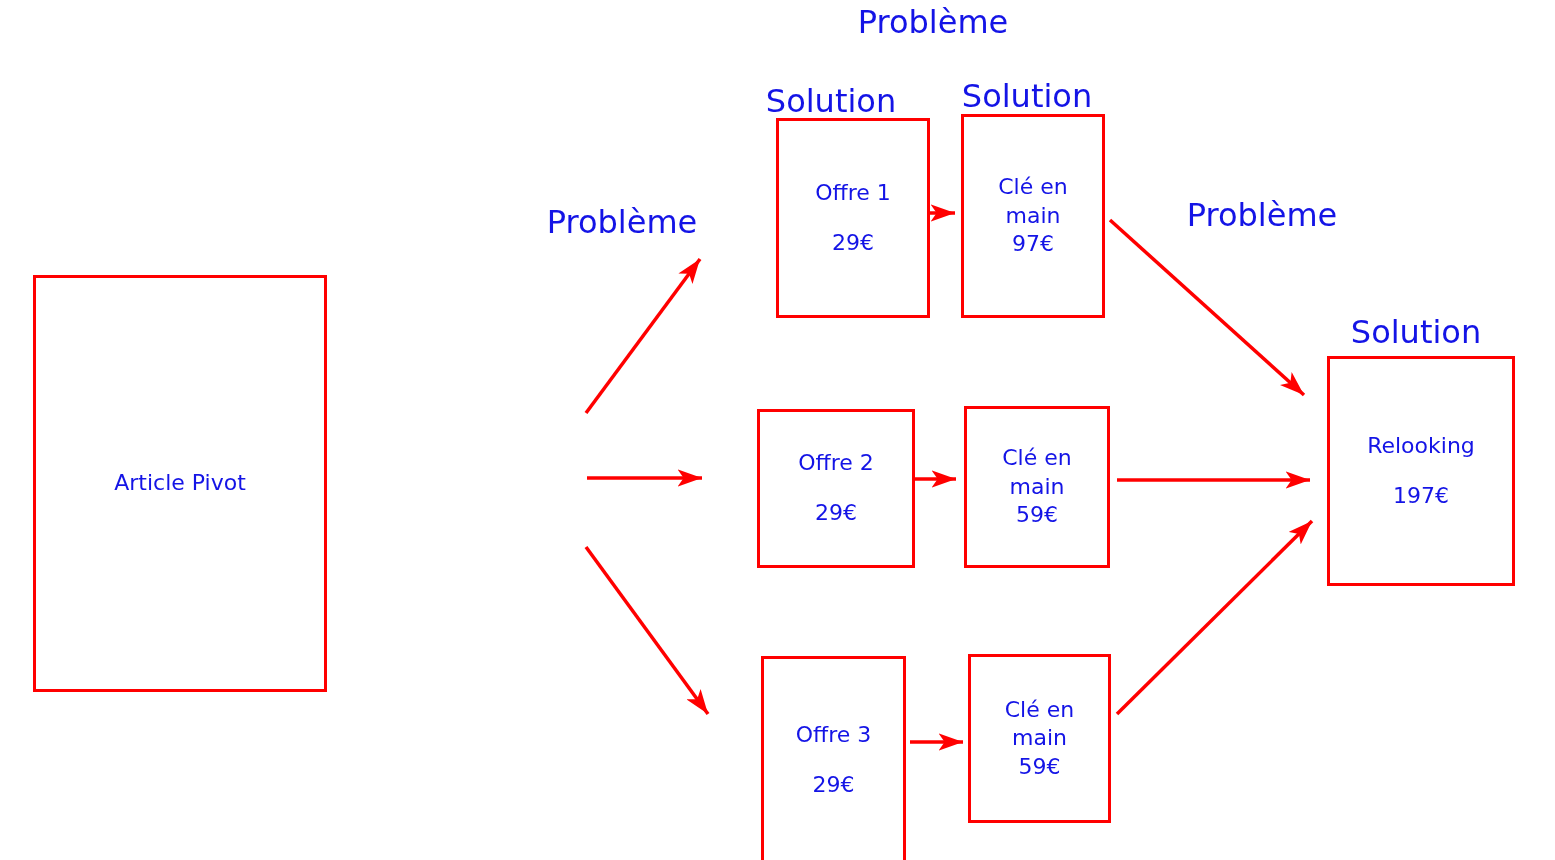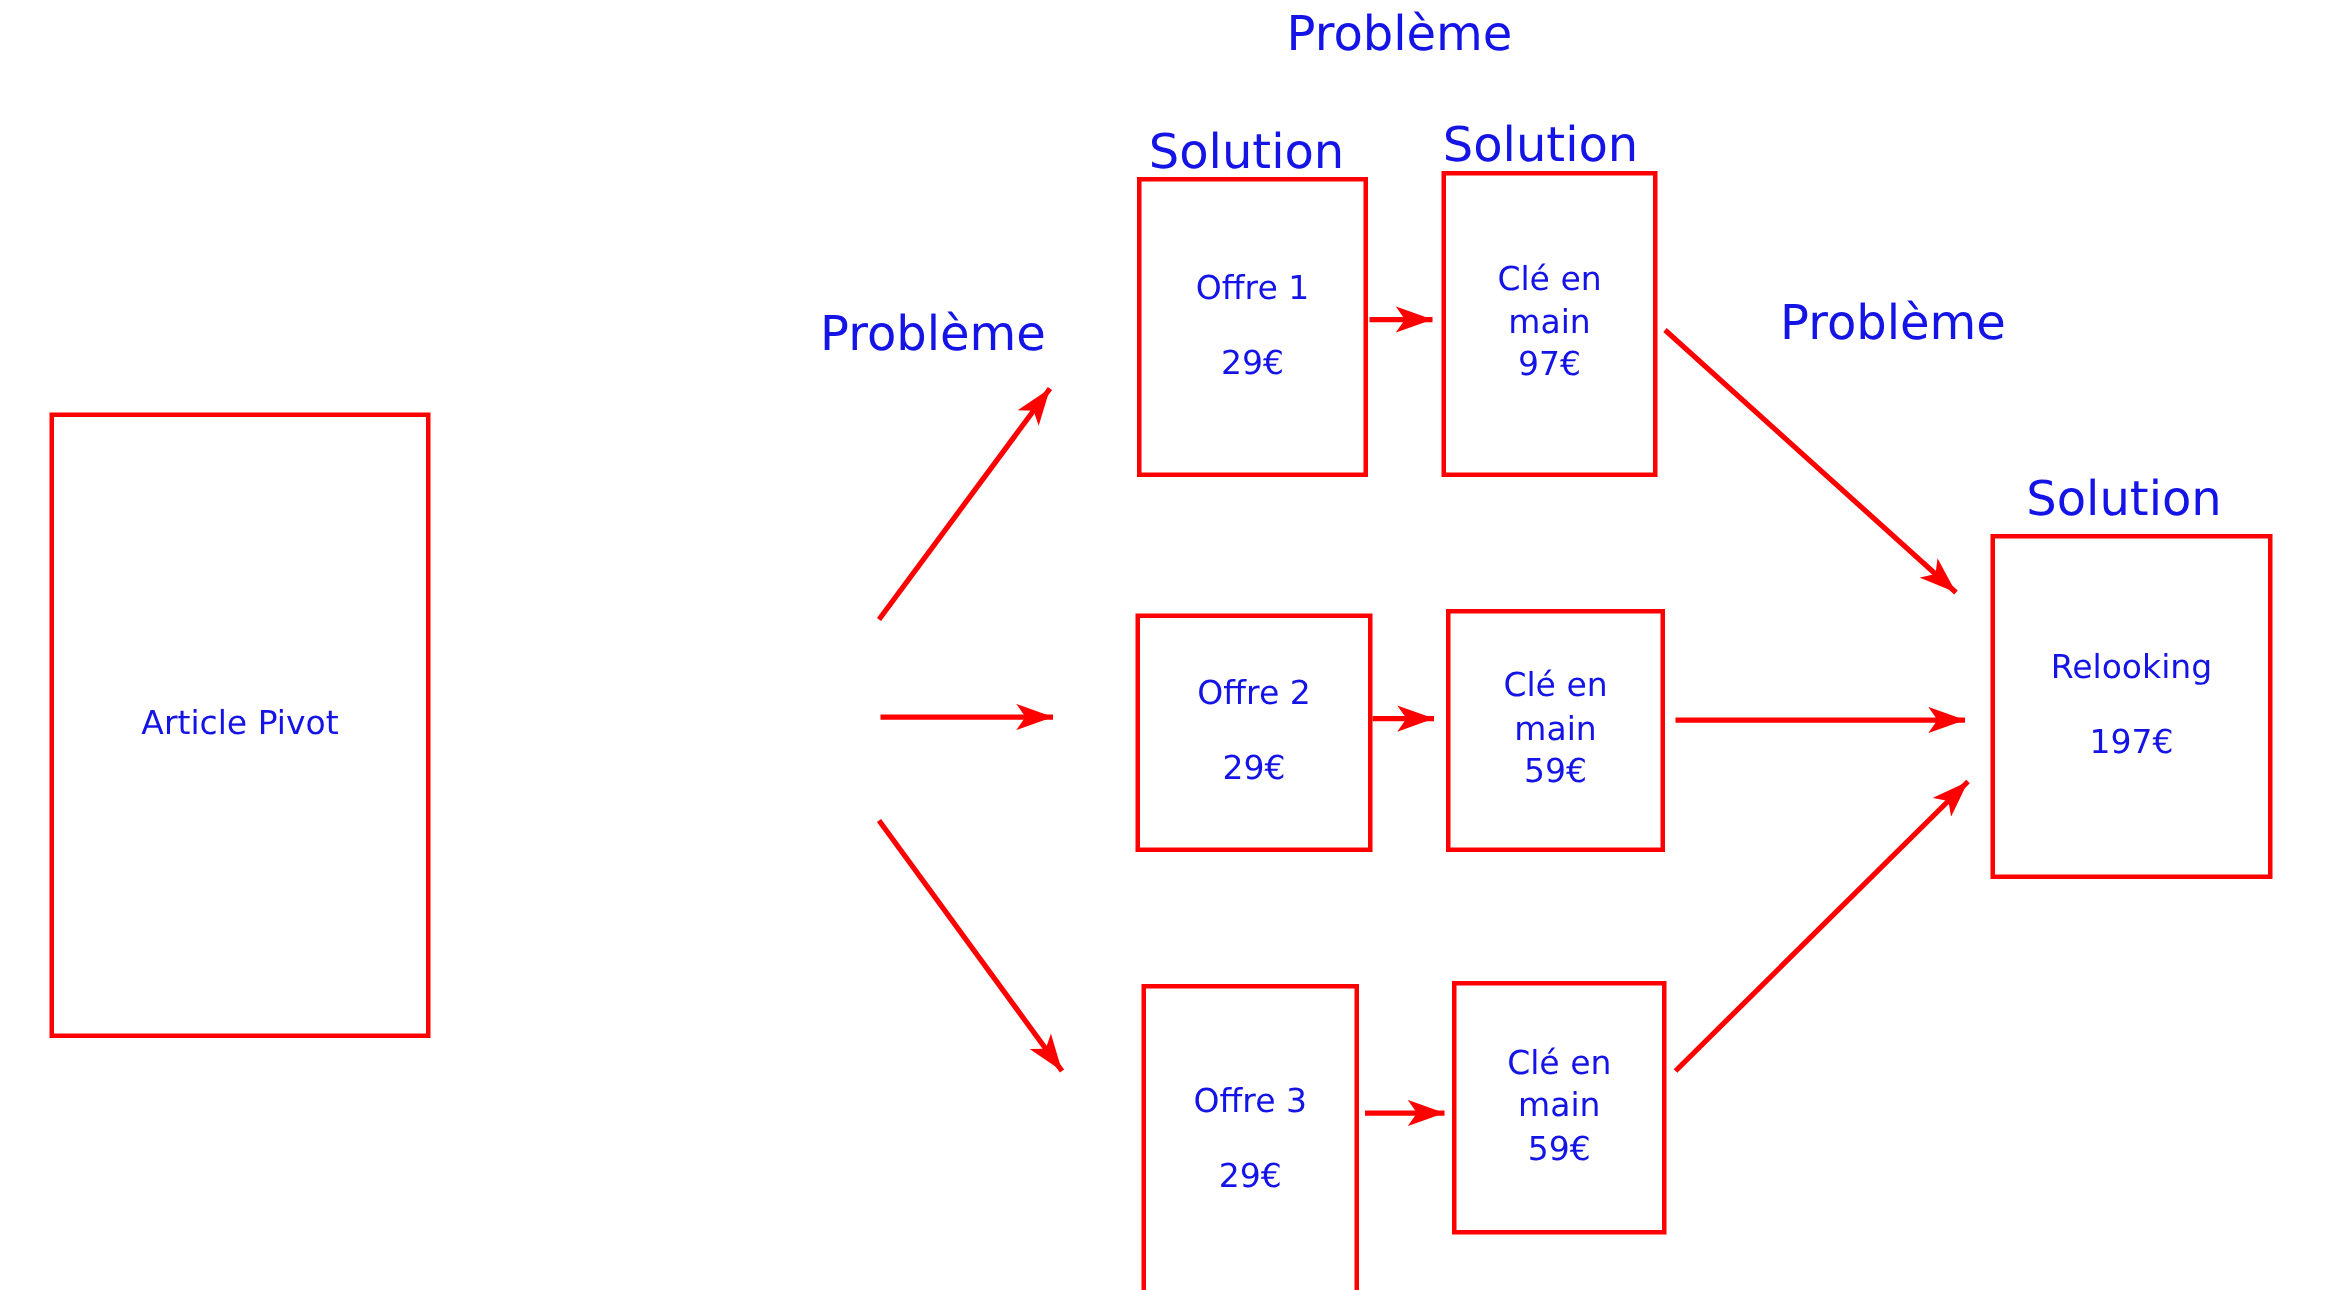--- a/index.html
+++ b/index.html
@@ -42,23 +42,23 @@
   .box .wrap-title { max-width: 102px; }
   .flabel {
     position: absolute;
     color: var(--text-color);
     font-size: 32px;
     line-height: 1.15;
     transform: translateX(-50%);
     white-space: nowrap;
   }
   
-  #box-article    { left: 33px;   top: 275px; width: 254px; height: 417px; }
+  #box-article    { left: 33px;   top: 275px; width: 294px; height: 417px; }
   #box-quiz       { left: 327px;  top: 413px; width: 213px; height: 157px; font-size: 23px; }
-  #box-offre1     { left: 758px;  top: 118px; width: 154px; height: 200px; }
+  #box-offre1     { left: 776px;  top: 118px; width: 154px; height: 200px; }
   #box-cle1       { left: 961px;  top: 114px; width: 144px; height: 204px; }
   #box-offre2     { left: 757px;  top: 409px; width: 158px; height: 159px; }
   #box-cle2       { left: 964px;  top: 406px; width: 146px; height: 162px; }
   #box-offre3     { left: 761px;  top: 656px; width: 145px; height: 208px; }
   #box-cle3       { left: 968px;  top: 654px; width: 143px; height: 169px; }
   #box-relooking  { left: 1327px; top: 356px; width: 188px; height: 230px; }
   
   #lbl-probleme-top       { left: 933px;  top: 4px; }
   #lbl-solution-offre1    { left: 831px;  top: 83px; }
   #lbl-solution-cle1      { left: 1027px; top: 78px; }

